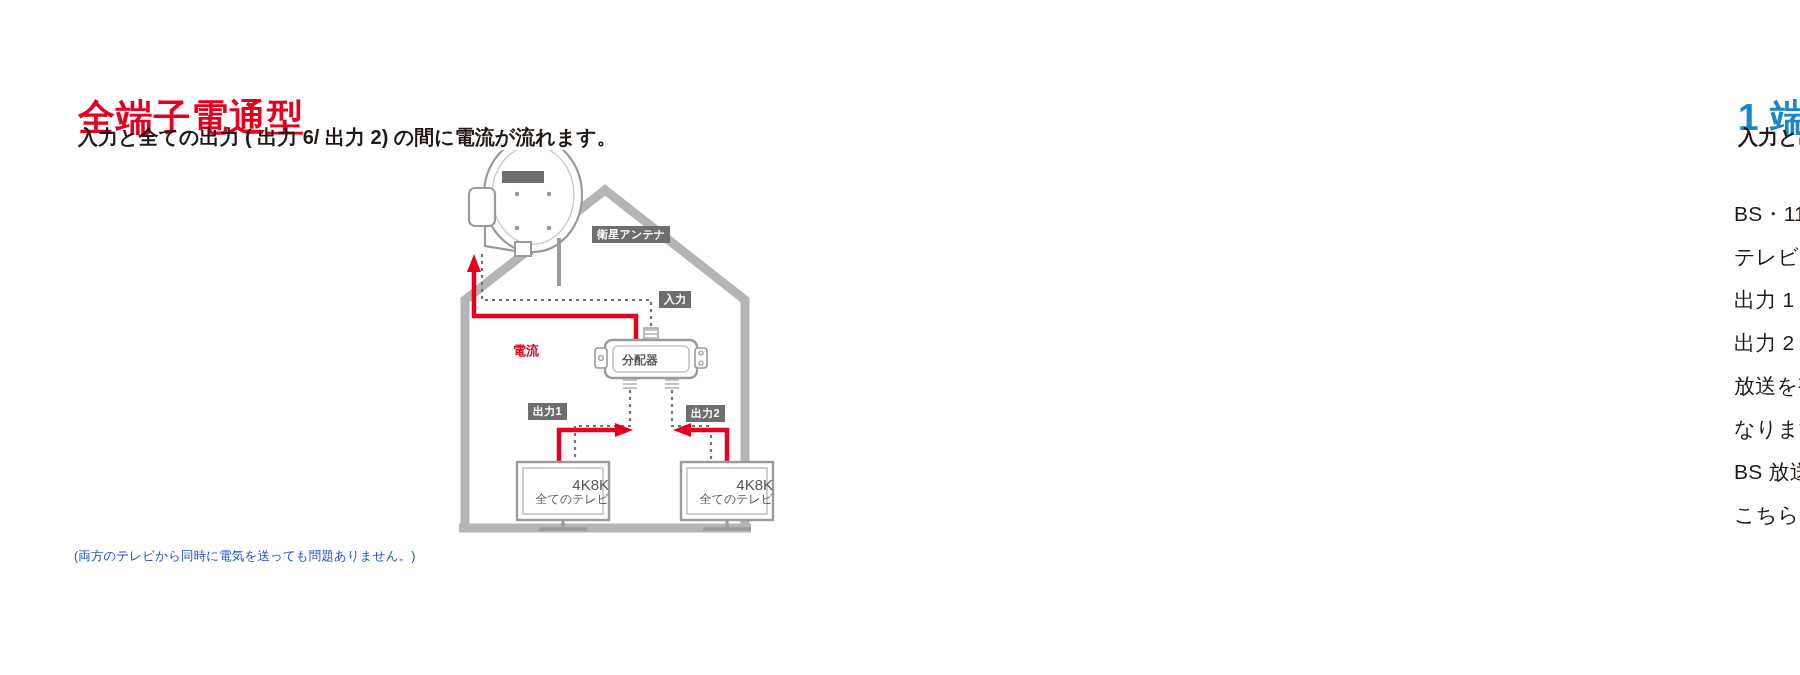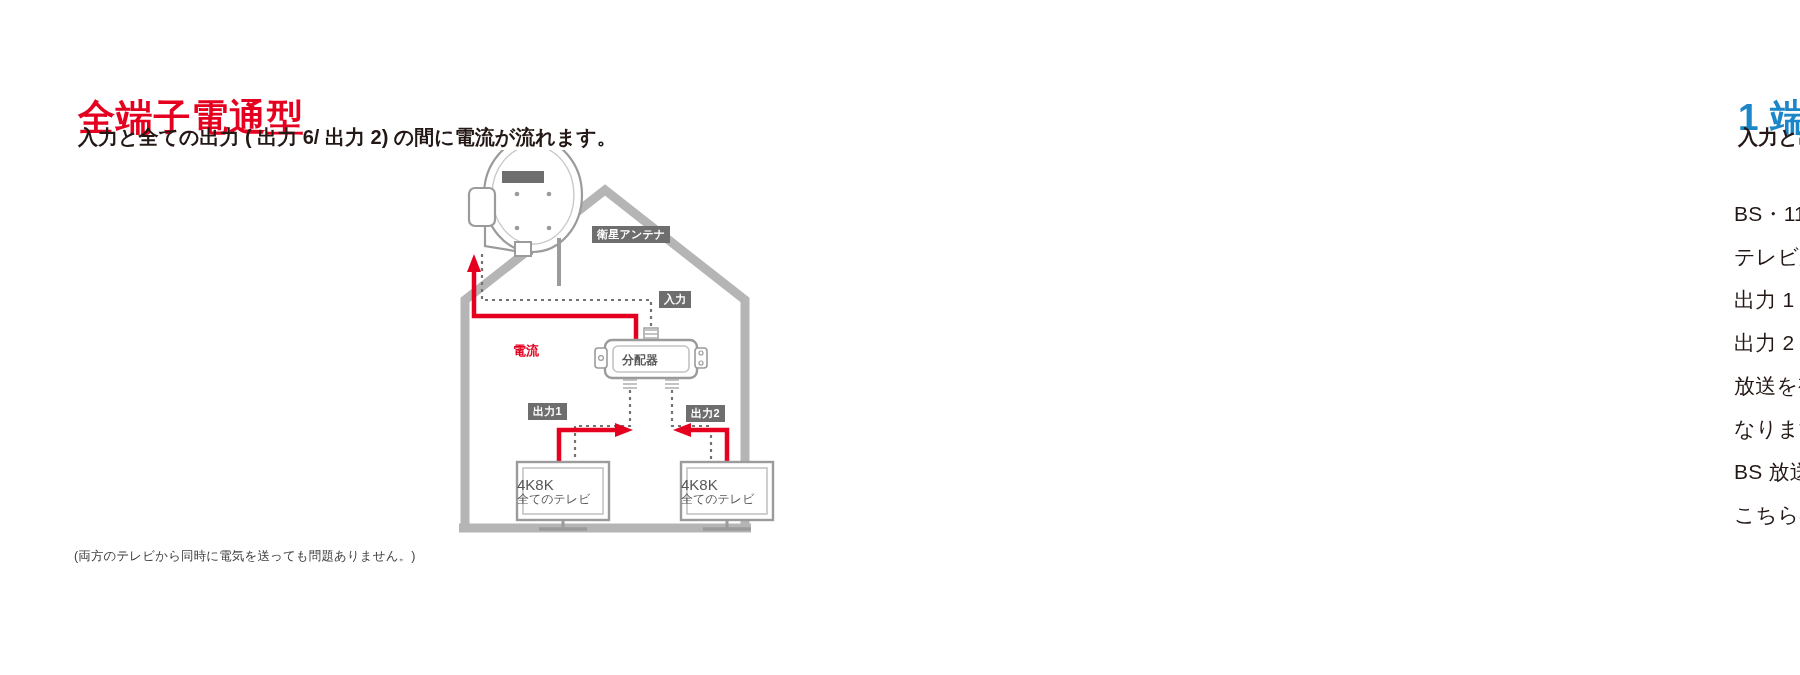--- a/index.html
+++ b/index.html
@@ -43,21 +43,21 @@
     color:#231815;
     white-space:pre-line;
     letter-spacing:.01em;
   }
   #body-left{left:74px;top:192px;width:400px;}
   #body-right{left:834px;top:192px;width:400px;}
 
   .note{
     position:absolute;
     font-size:12.5px;
-    color:#404040;
+    color:#1d4ed8;
     white-space:nowrap;
     letter-spacing:.01em;
   }
   #note-left{left:74px;top:548px;}
 
   
   .diagram{position:absolute;top:150px;width:340px;height:400px;}
   #diagram-left{left:455px;}
   .diagram svg{display:block;}
 
@@ -83,21 +83,21 @@
   }
   .splitter-text{
     position:absolute;
     font-size:12px;
     font-weight:bold;
     color:#595757;
     white-space:nowrap;
   }
   .tv-text{
     position:absolute;
-    text-align:left;
+    text-align:right;
     color:#595757;
     white-space:nowrap;
     line-height:1.15;
   }
   .tv-text .t1{font-size:15px;display:block;}
   .tv-text .t2{font-size:12px;display:block;}
   .dish-logo{
     position:absolute;
     font-size:8px;
     font-weight:bold;

